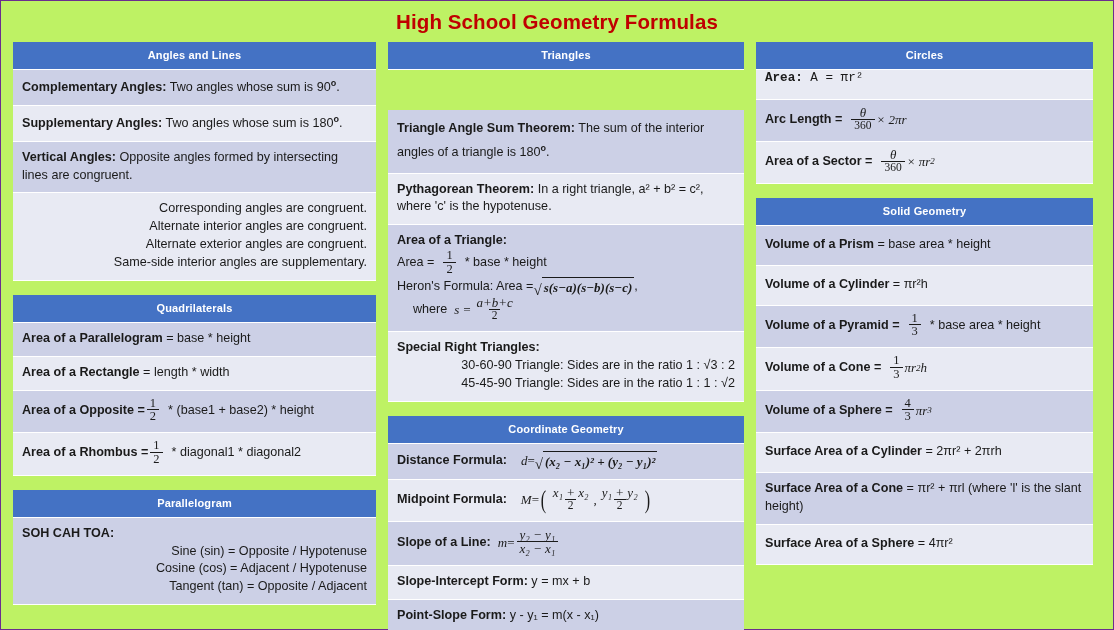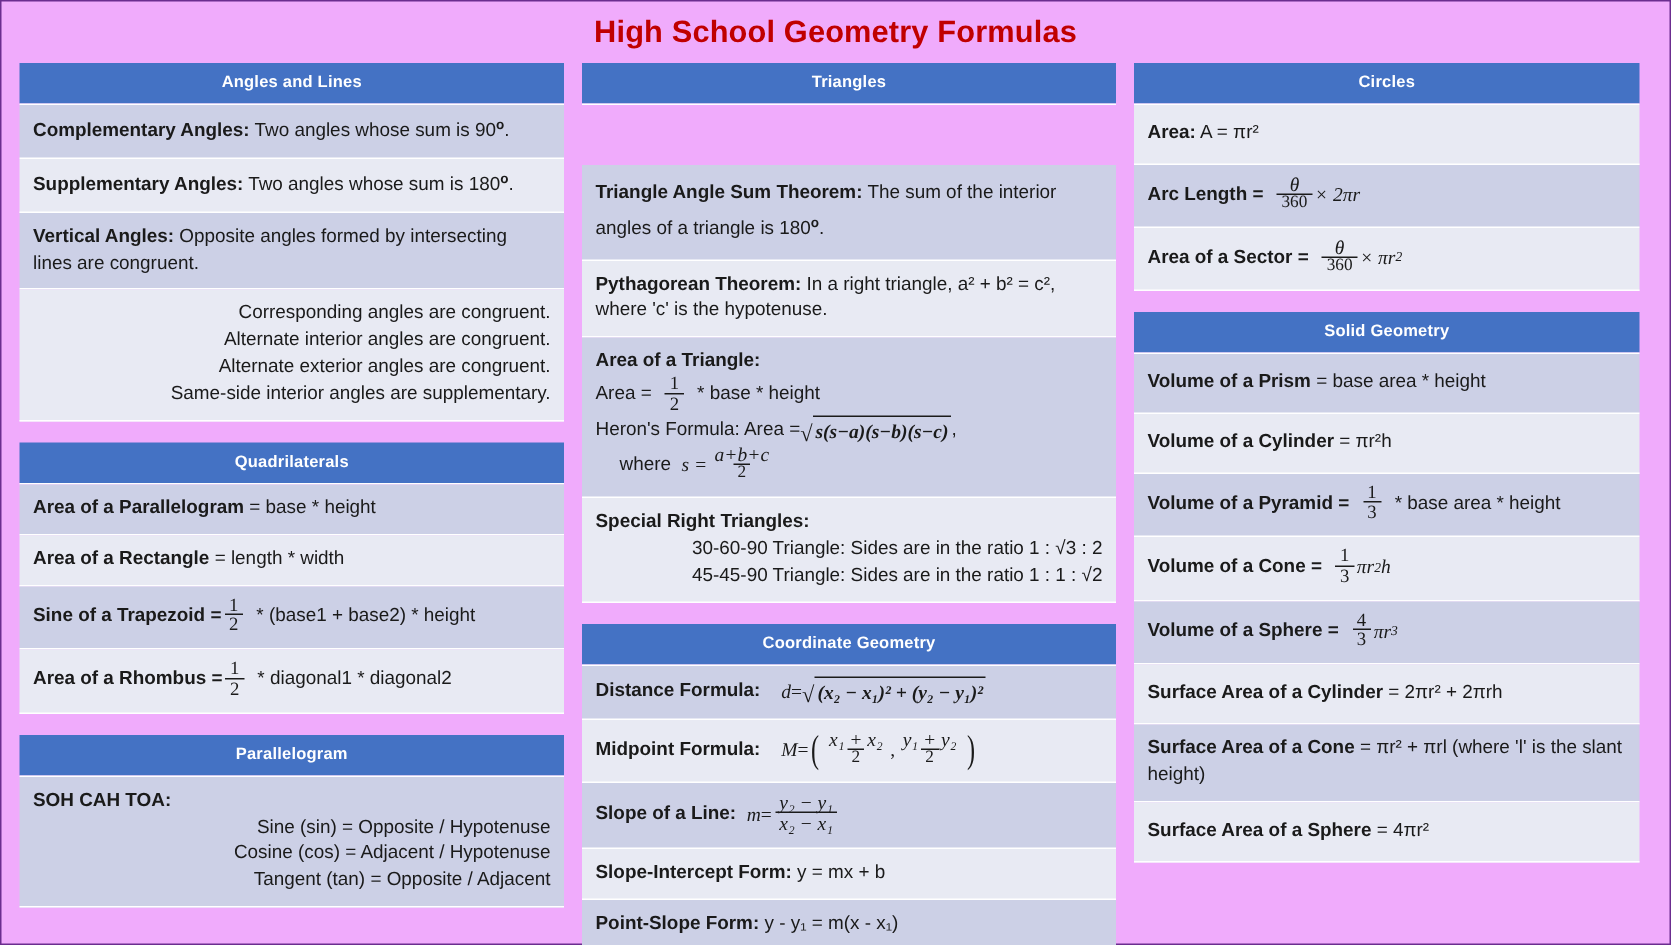--- a/index.html
+++ b/index.html
@@ -6,21 +6,21 @@
   html, body { margin:0; padding:0; }
   body {
     width:1114px; height:630px;
     background:#ffffff;
     font-family:"Liberation Sans", sans-serif;
     overflow:hidden;
   }
   #page {
     width:1114px; height:630px;
     border:1.5px solid #6b2d8f;
-    background:#f0abfc;
+    background:#bef264;
     position:relative;
     padding:0 12px 0 12px;
   }
   .title {
     text-align:center;
     color:#c00000;
     font-weight:bold;
     font-size:20.5px;
     letter-spacing:0.1px;
     padding:9px 0 8px 0;
@@ -151,21 +151,21 @@
       <div class="section">
         <div class="sec-head">Quadrilaterals</div>
         <div class="rows">
           <div class="row alt-a">
             <span class="lbl">Area of a Parallelogram</span><span> = base * height</span>
           </div>
           <div class="row alt-b">
             <span class="lbl">Area of a Rectangle</span><span> = length * width</span>
           </div>
           <div class="row alt-a mathline">
-            <span class="lbl">Sine of a Trapezoid = </span>
+            <span class="lbl">Area of a Opposite = </span>
             <span class="frac">
               <span class="num">1</span>
               <span class="den">2</span>
             </span>
             <span class="gap"></span>
               <span>* (base1 + base2) * height</span>
           </div>
           <div class="row alt-b mathline">
             <span class="lbl">Area of a Rhombus = </span>
             <span class="frac">
@@ -302,21 +302,21 @@
         </div>
       </div>
 
     </div>
 
     <div class="col col-right">
 
       <div class="section">
         <div class="sec-head">Circles</div>
         <div class="rows">
-          <div class="row alt-b" style="padding-top:10px;padding-bottom:11px;">
+          <div class="row alt-b" style="padding-top:0;padding-bottom:11px;font-family:Liberation Mono, monospace;">
             <span class="lbl">Area:</span><span> A = πr²</span>
           </div>
           <div class="row alt-a mathline">
             <span class="lbl">Arc Length = </span>
             <span class="gap"></span>
             <span class="frac small">
               <span class="num m">θ</span>
               <span class="den">360</span>
             </span>
             <span class="m">× 2πr</span>

